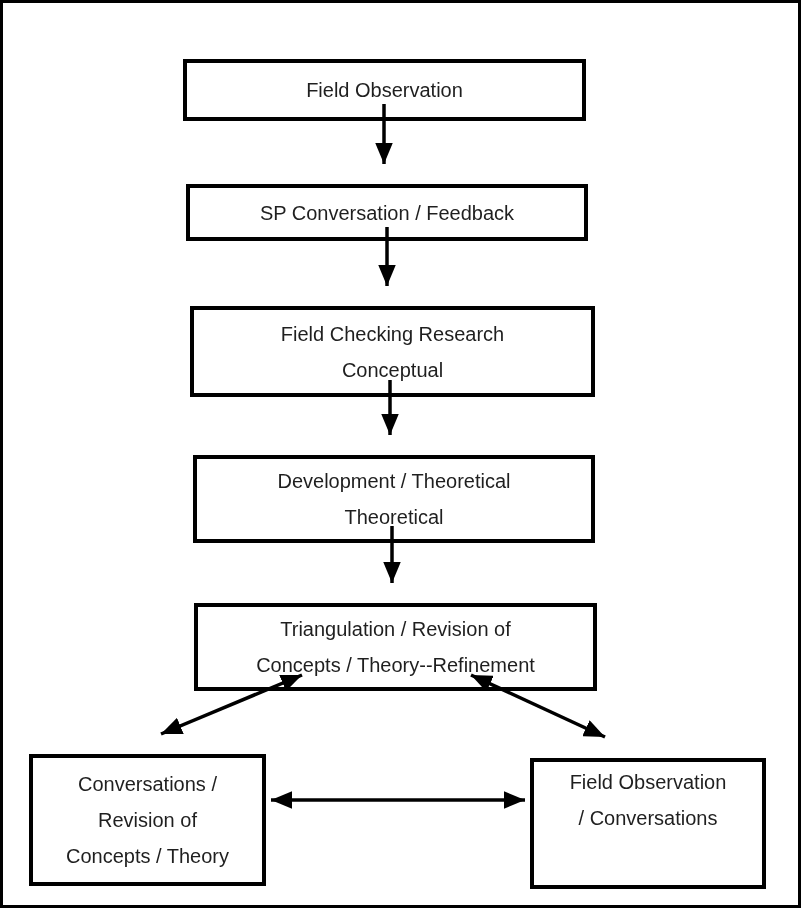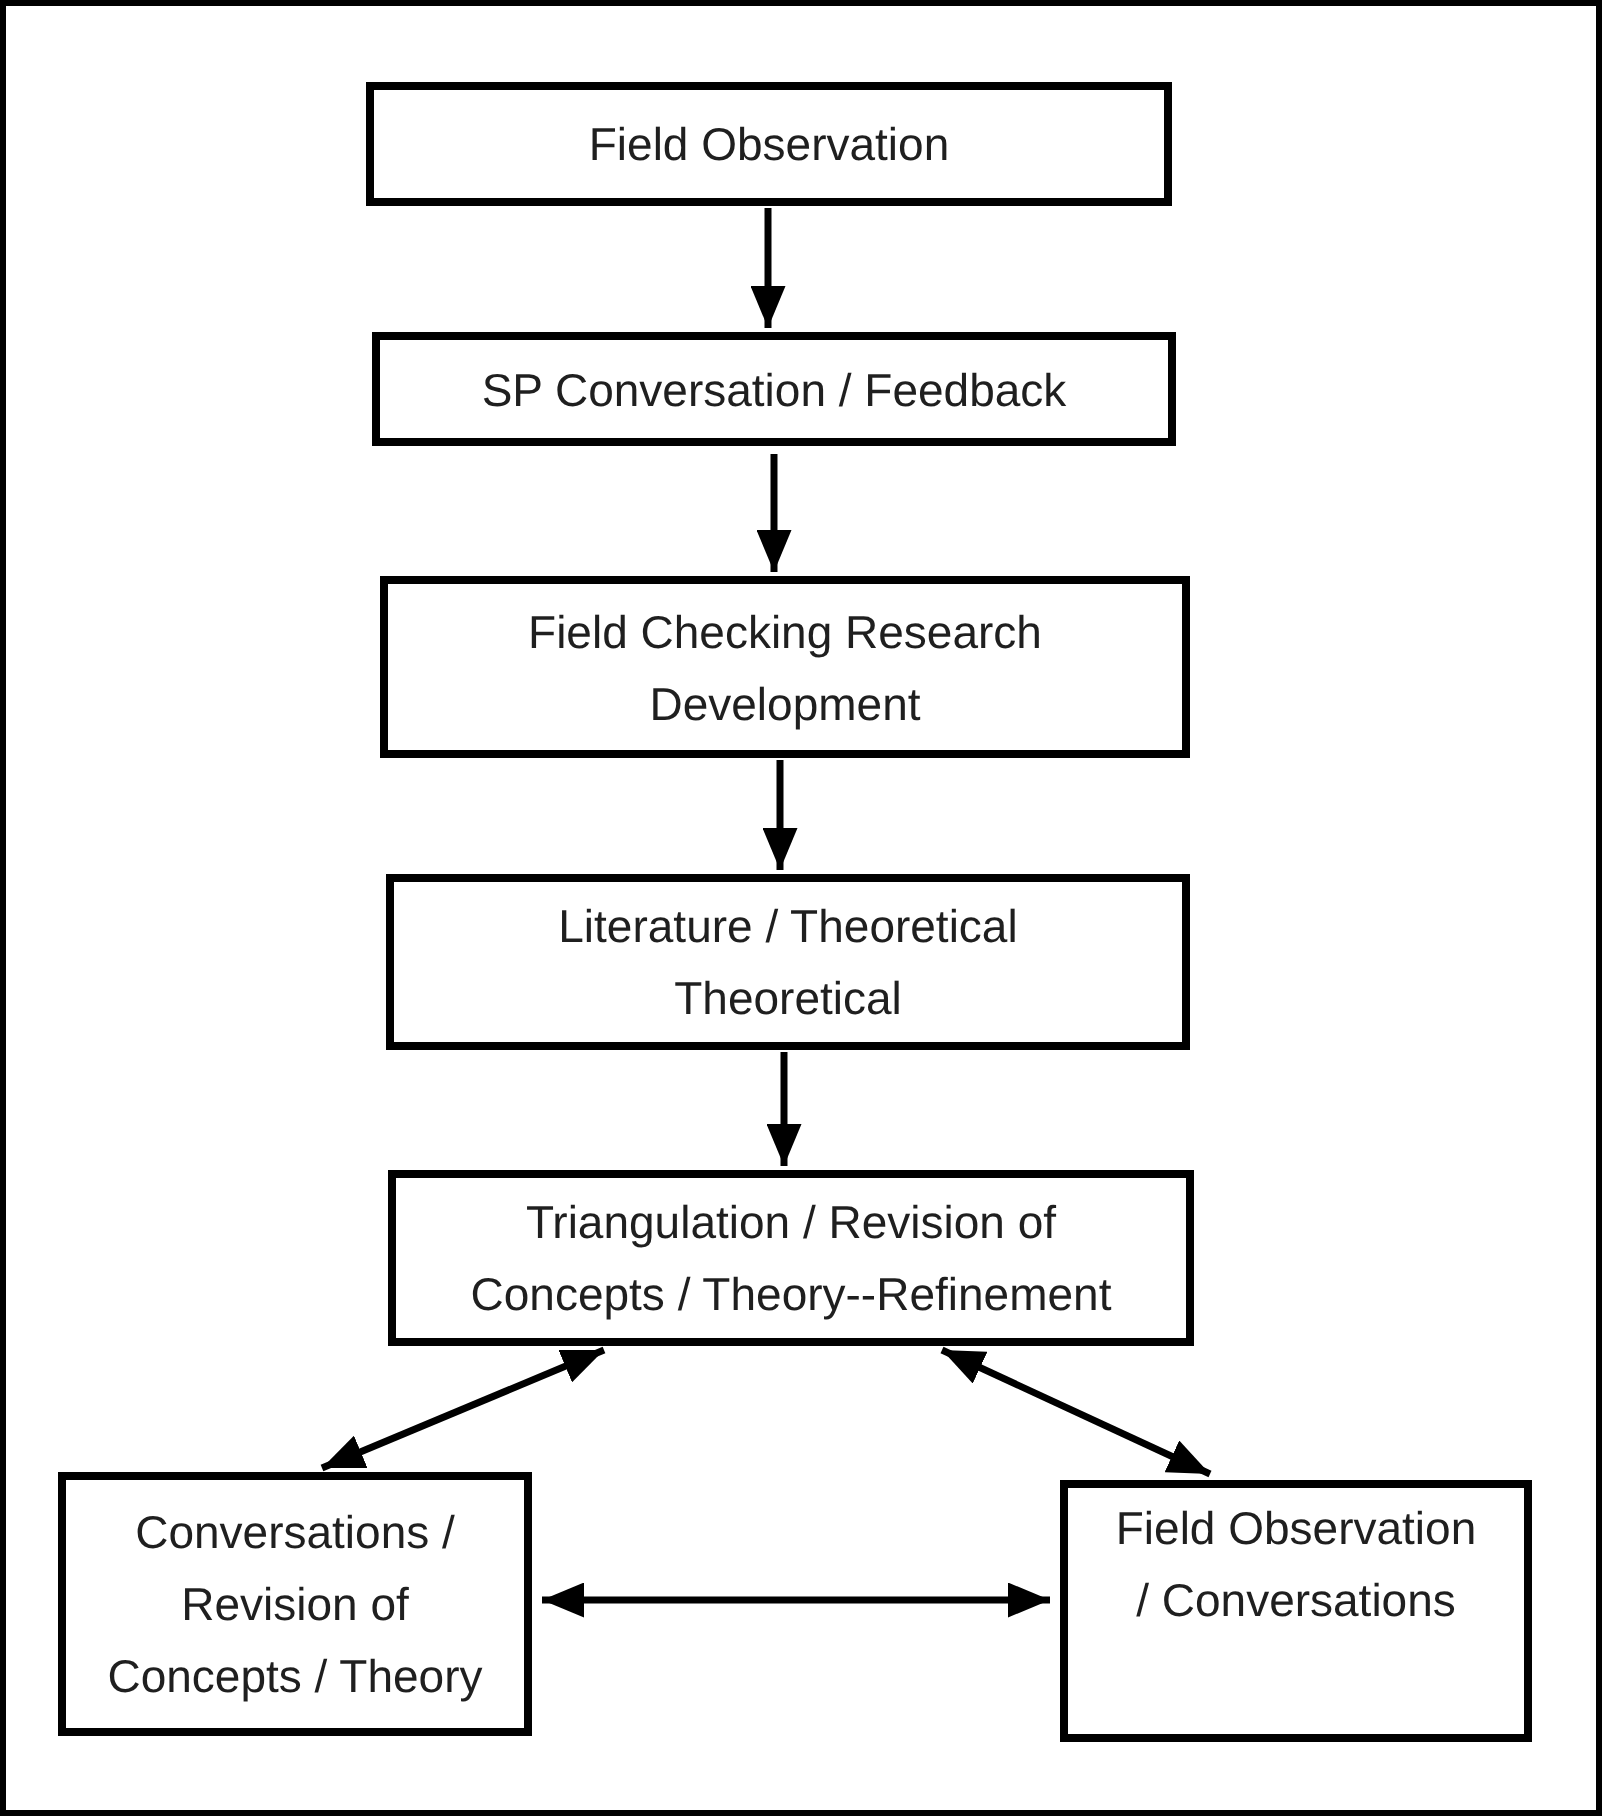--- a/index.html
+++ b/index.html
@@ -12,27 +12,28 @@
     border: 3px solid #000000;
     font-family: "Liberation Sans", sans-serif;
     overflow: hidden;
   }
   .box {
     position: absolute;
     box-sizing: border-box;
     background: #ffffff;
     border: 4px solid #000000;
     color: #1f1f1f;
-    font-size: 23px;
+    font-size: 20px;
     line-height: 36px;
     text-align: center;
     display: flex;
     flex-direction: column;
     justify-content: center;
     align-items: center;
+    margin-top: 18px;
   }
   .ln { display: block; white-space: nowrap; }
   .b1 { left: 180px; top: 38px;  width: 403px; height: 62px; }
   .b2 { left: 183px; top: 163px; width: 402px; height: 57px; }
   .b3 { left: 187px; top: 285px; width: 405px; height: 91px; }
   .b4 { left: 190px; top: 434px; width: 402px; height: 88px; }
   .b5 { left: 191px; top: 582px; width: 403px; height: 88px; }
   .b6 { left: 26px;  top: 733px; width: 237px; height: 132px; }
   .b7 { left: 527px; top: 737px; width: 236px; height: 131px;
         justify-content: flex-start; padding-top: 2px; }
@@ -53,25 +54,25 @@
   <div class="box b1">
     <span class="ln">Field Observation</span>
   </div>
 
   <div class="box b2">
     <span class="ln">SP Conversation / Feedback</span>
   </div>
 
   <div class="box b3">
     <span class="ln">Field Checking Research</span>
-    <span class="ln">Development</span>
+    <span class="ln">Conceptual</span>
   </div>
 
   <div class="box b4">
-    <span class="ln">Literature / Theoretical</span>
+    <span class="ln">Development / Theoretical</span>
     <span class="ln">Theoretical</span>
   </div>
 
   <div class="box b5">
     <span class="ln">Triangulation / Revision of</span>
     <span class="ln">Concepts / Theory--Refinement</span>
   </div>
 
   <div class="box b6">
     <span class="ln">Conversations /</span>

